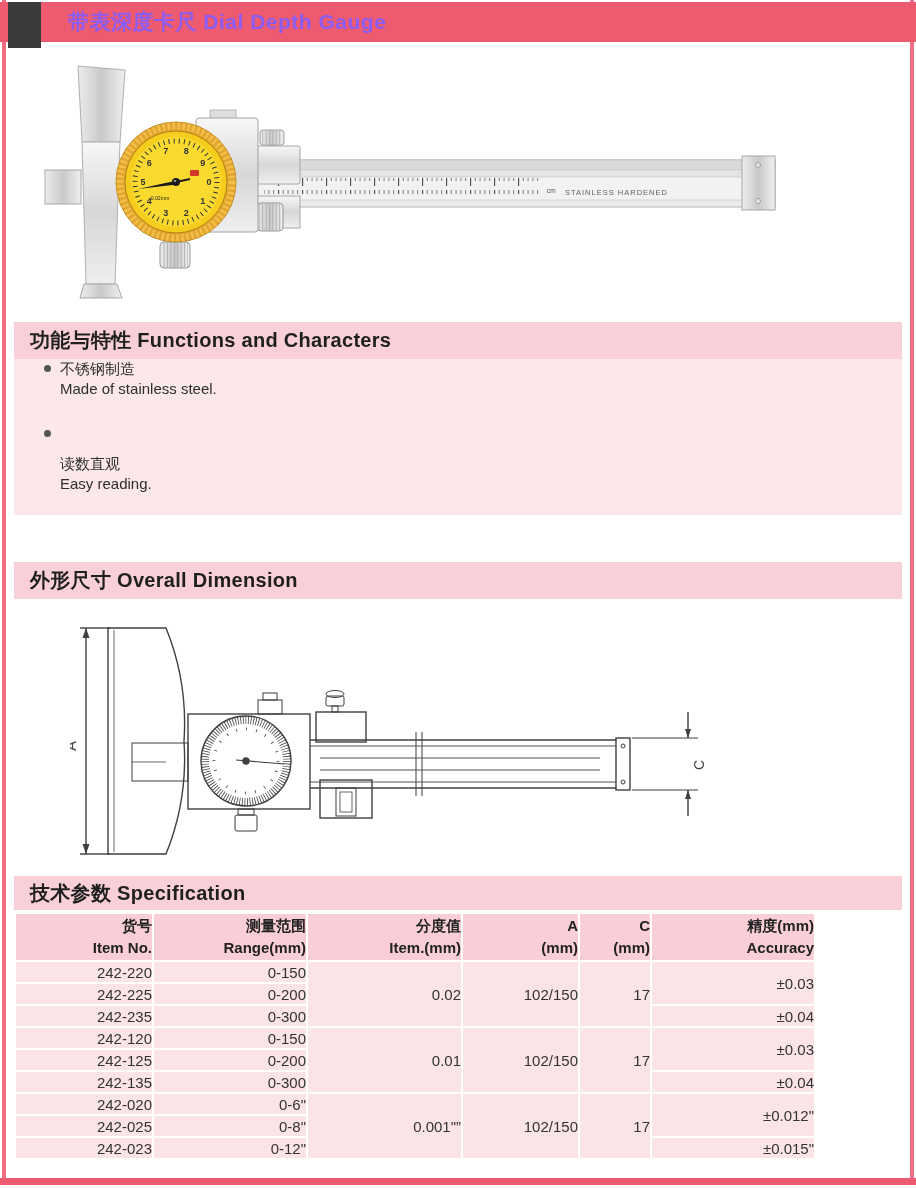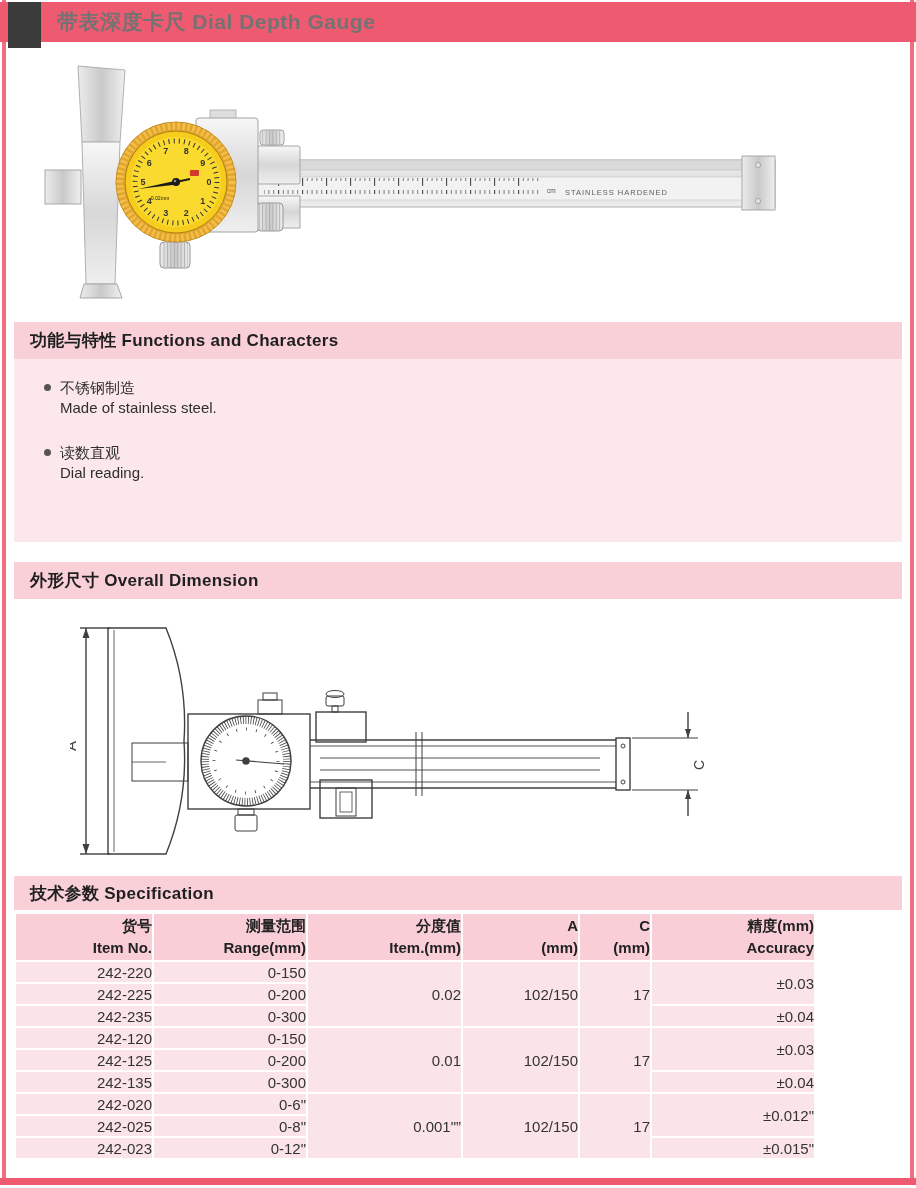--- a/index.html
+++ b/index.html
@@ -6,24 +6,24 @@
   body{width:916px;height:1188px;position:relative;font-family:"Liberation Sans","DejaVu Sans",sans-serif;color:#222;overflow:hidden;}
   .abs{position:absolute;}
   
   .side-border{position:absolute;top:0;bottom:6px;width:4px;background:#ef6e82;}
   .side-border.left{left:2px;}
   .side-border.right{right:2px;}
   .bottom-band{position:absolute;left:0;right:0;top:1178px;height:7px;background:#ee5a6f;}
   
   .title-band{position:absolute;top:2px;left:0;right:0;height:40px;background:#ee5a6f;}
   .title-square{position:absolute;top:2px;left:8px;width:33px;height:46px;background:#3b3b3b;}
-  .page-title{position:absolute;top:2px;left:57px;height:40px;line-height:40px;font-size:21px;font-weight:bold;color:#737373;letter-spacing:.5px;}
+  .page-title{position:absolute;top:2px;left:68px;height:40px;line-height:40px;font-size:21px;font-weight:bold;color:#8b5cf6;letter-spacing:.5px;}
   
   .band{position:absolute;left:14px;width:888px;height:37px;background:#f9d0d8;display:flex;align-items:center;}
-  .band .band-title{font-size:17px;font-weight:bold;color:#1f1f1f;padding-left:16px;letter-spacing:.3px;}
+  .band .band-title{font-size:20px;font-weight:bold;color:#1f1f1f;padding-left:16px;letter-spacing:.3px;}
   .content-pink{position:absolute;left:14px;width:888px;background:#fce8eb;}
   
   .bullet-item{display:flex;margin:0 0 24px 30px;}
   .bullet-dot{width:7px;height:7px;border-radius:50%;background:#555;margin:6px 9px 0 0;flex:none;}
   .bullet-zh{font-size:15px;color:#2e2e2e;line-height:1.35;}
   .bullet-en{font-size:15px;color:#2e2e2e;line-height:1.35;}
   
   .spec-table{position:absolute;left:14px;top:912px;border-collapse:collapse;table-layout:fixed;width:800px;}
   .spec-table th,.spec-table td{border:2px solid #fff;background:#fbe4e8;text-align:right;vertical-align:middle;font-size:15px;color:#333;padding:0;}
   .spec-table thead th{background:#f9ced7;height:46px;font-weight:bold;color:#222;}
@@ -129,33 +129,33 @@
     <polygon points="124,143 163,134.5 163,138.5" fill="#1c1c1c"></polygon>
     <line x1="162" y1="136" x2="176" y2="133" stroke="#1c1c1c" stroke-width="2"></line>
     <circle cx="162" cy="136" r="4" fill="#1a1a1a"></circle>
     <circle cx="161" cy="135" r="1.3" fill="#8a8a8a"></circle>
   </g>
 </svg>
 
 <div class="band" style="top:322px;">
   <span class="band-title">功能与特性 Functions and Characters</span>
 </div>
-<div class="content-pink" style="top:359px;height:183px;padding-top:19px;box-sizing:border-box;">
+<div class="content-pink" style="top:359px;height:156px;box-sizing:border-box;">
   <div class="bullet-item">
     <span class="bullet-dot"></span>
     <span>
       <span class="bullet-zh" style="display:block;">不锈钢制造</span>
       <span class="bullet-en" style="display:block;">Made of stainless steel.</span>
     </span>
   </div>
   <div class="bullet-item">
     <span class="bullet-dot"></span>
     <span>
-      <span class="bullet-zh" style="display:block;">读数直观</span>
-      <span class="bullet-en" style="display:block;">Dial reading.</span>
+      <span class="bullet-zh" style="display:block;margin-top:30px;">读数直观</span>
+      <span class="bullet-en" style="display:block;">Easy reading.</span>
     </span>
   </div>
 </div>
 
 <div class="band" style="top:562px;">
   <span class="band-title">外形尺寸 Overall Dimension</span>
 </div>
 
 <svg class="abs" style="left:70px;top:612px;" width="640" height="258" viewBox="0 0 640 258">
   <g fill="none" stroke="#3f3f3f" stroke-width="1.4">

